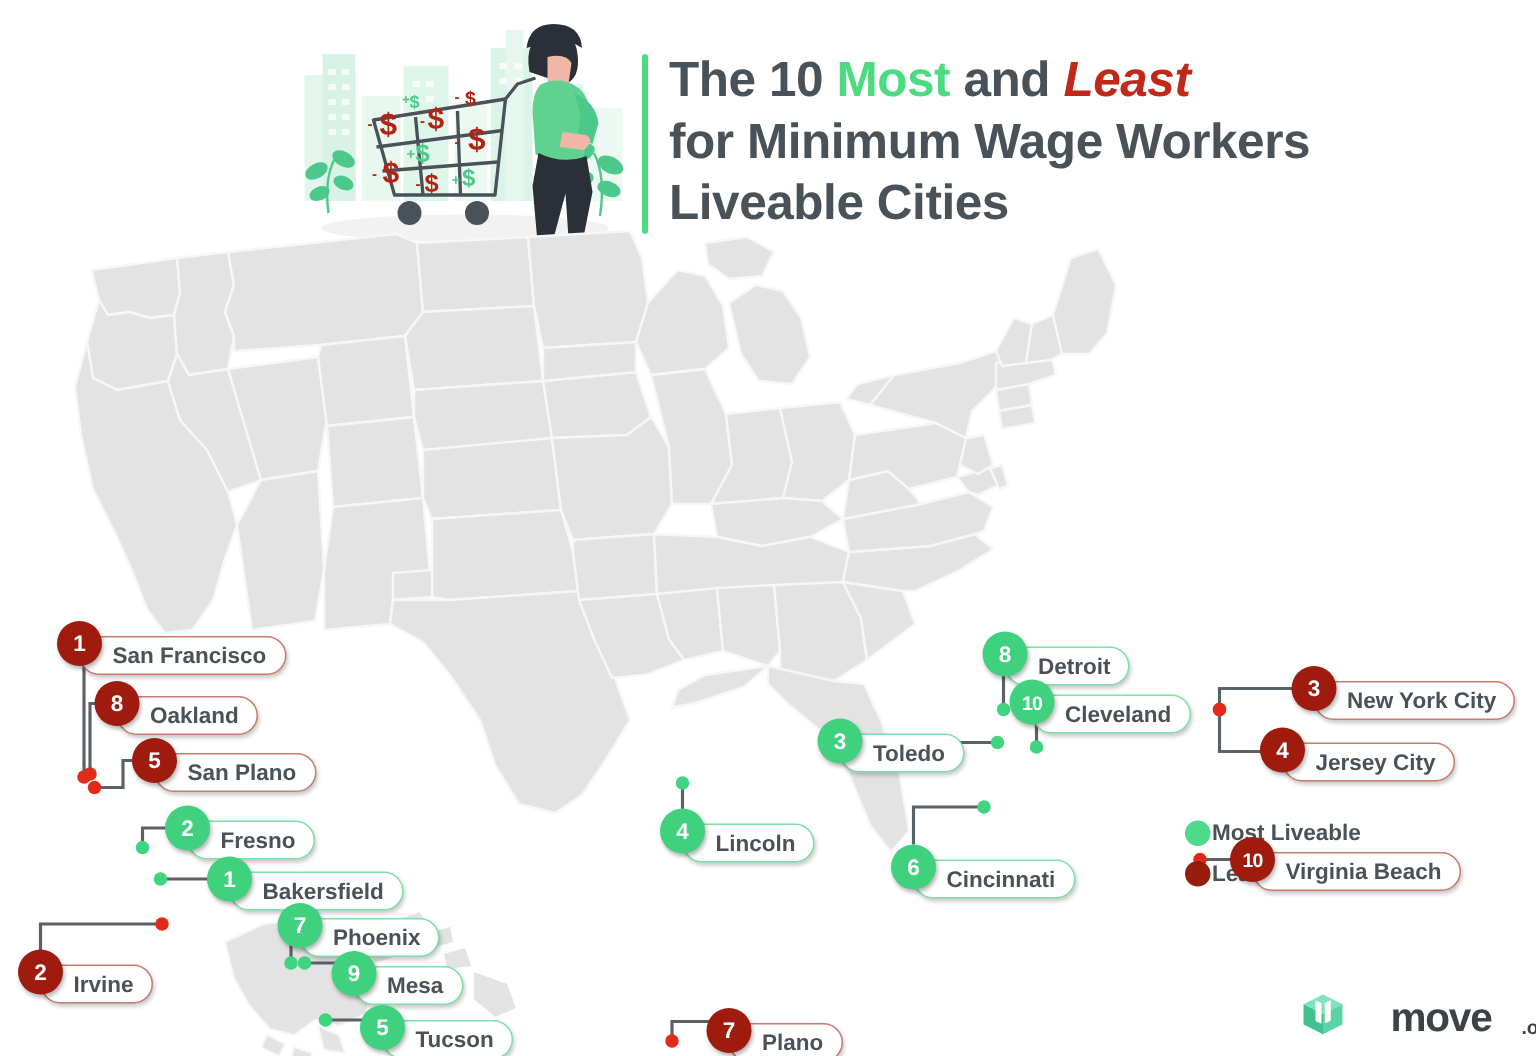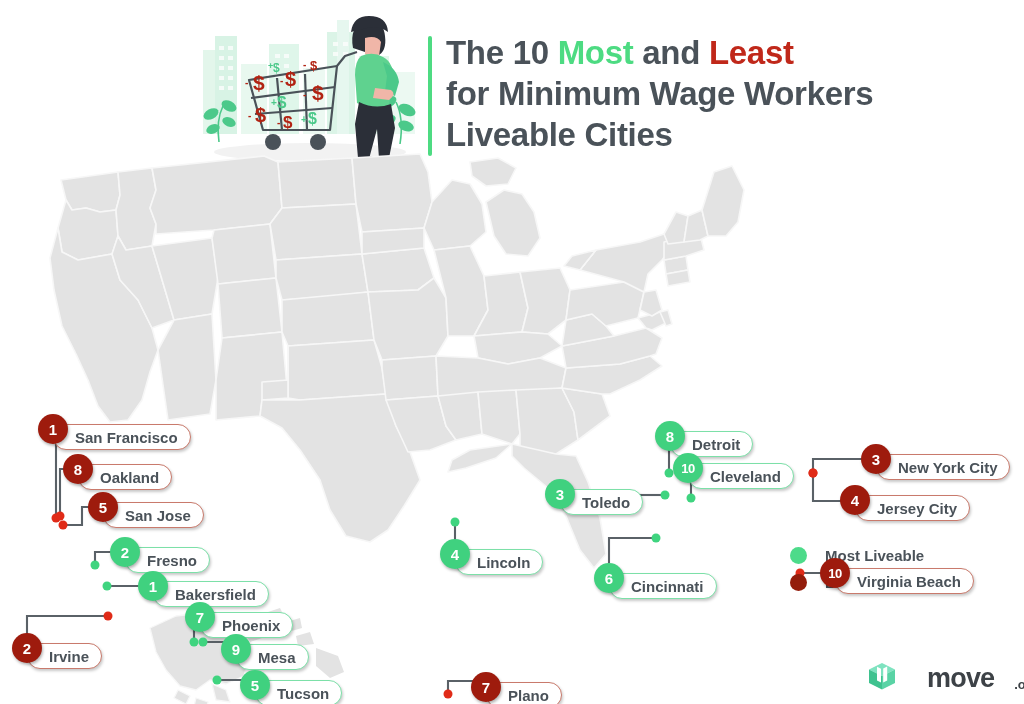--- a/index.html
+++ b/index.html
@@ -18,21 +18,21 @@
   .accent-bar {
     position:absolute; left:428px; top:36px; width:4px; height:120px;
     background:#4ddb82; border-radius:2px;
   }
   .title-line {
     font-size:33px; font-weight:bold; color:#4a5259;
     line-height:41px; letter-spacing:-0.3px; padding-left:18px;
     white-space:nowrap;
   }
   .t-most { color:#4ddb82; }
-  .t-least { color:#c0281a; }
+  .t-least { color:#c0281a;font-style:italic; }
 
   
   #map-wrap { position:absolute; left:0; top:150px; width:1024px; height:554px; }
   #usmap { display:block; width:1024px; height:554px; }
 
   
   .leader { position:absolute; pointer-events:none; }
   .city-dot {
     position:absolute; width:9px; height:9px; border-radius:50%;
     transform:translate(-50%,-50%);
@@ -64,21 +64,21 @@
   .pin.green .pill  { border:1px solid #7ce0a8; }
   .pin.red   .badge { background:#9e1b0d; }
   .pin.red   .pill  { border:1px solid #c97a6c; }
 
   
   .legend { position:absolute; left:790px; top:542px; }
   .legend-row { display:flex; align-items:center; height:27px; }
   .legend-swatch { width:17px; height:17px; border-radius:50%; flex:0 0 auto; }
   .legend-swatch.green { background:#4ddb8a; }
   .legend-swatch.red   { background:#941d0c; }
-  .legend-label { margin-left:18px; font-size:15px; font-weight:bold; color:#4a5259; }
+  .legend-label { margin-left:1px; font-size:15px; font-weight:bold; color:#4a5259; }
 
   
   .logo { position:absolute; left:866px; top:660px; display:flex; align-items:flex-end;gap:20px; }
   .logo-word { margin-left:9px; font-size:27px; font-weight:bold; color:#3d4247; letter-spacing:-0.8px; line-height:1; }
   .logo-tld { font-size:13px; font-weight:bold; color:#3d4247; letter-spacing:-0.2px; }
 </style>
 </head>
 <body>
 
 <div id="stage">
@@ -363,21 +363,21 @@
       <div class="pin red" style="left: 38px; top: 414px;">
         <span class="badge">1</span>
         <span class="pill">San Francisco</span>
       </div>
       <div class="pin red" style="left: 63px; top: 454px;">
         <span class="badge">8</span>
         <span class="pill">Oakland</span>
       </div>
       <div class="pin red" style="left: 88px; top: 492px;">
         <span class="badge">5</span>
-        <span class="pill">San Jose</span>
+        <span class="pill">San Plano</span>
       </div>
       <div class="pin green" style="left: 110px; top: 537px;">
         <span class="badge">2</span>
         <span class="pill">Fresno</span>
       </div>
       <div class="pin green" style="left: 138px; top: 571px;">
         <span class="badge">1</span>
         <span class="pill">Bakersfield</span>
       </div>
       <div class="pin red" style="left: 12px; top: 633px;">

